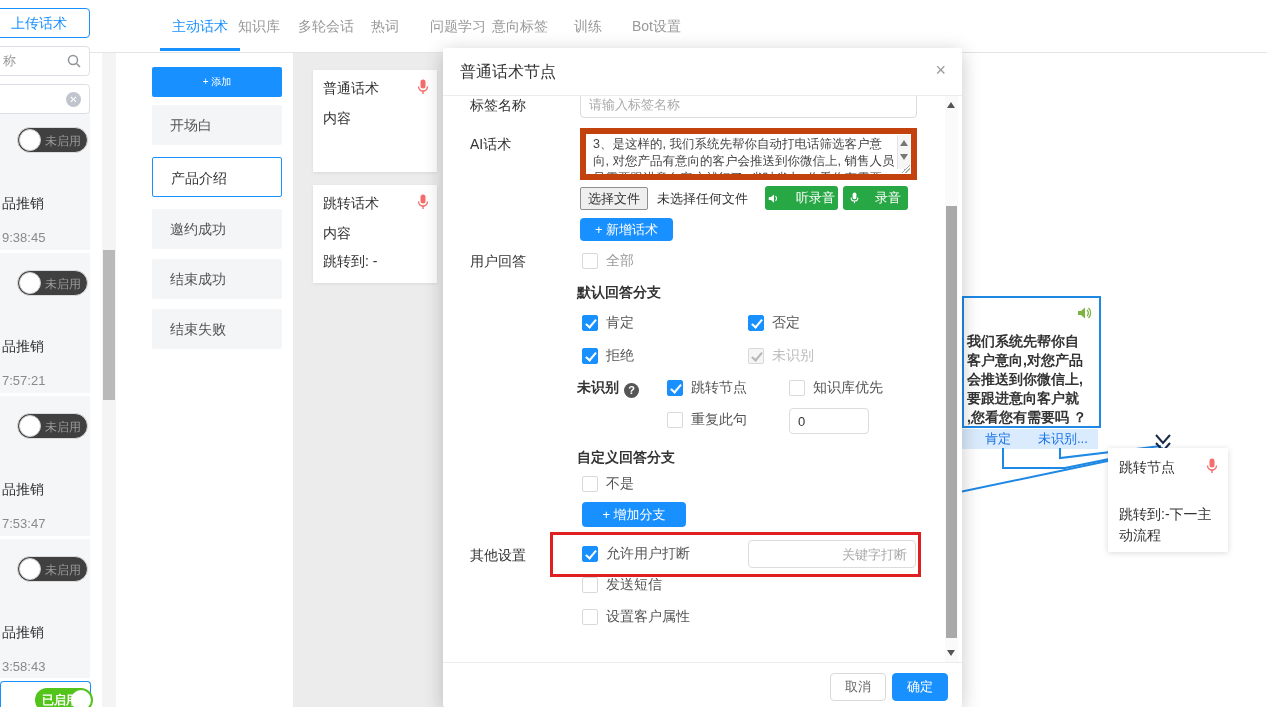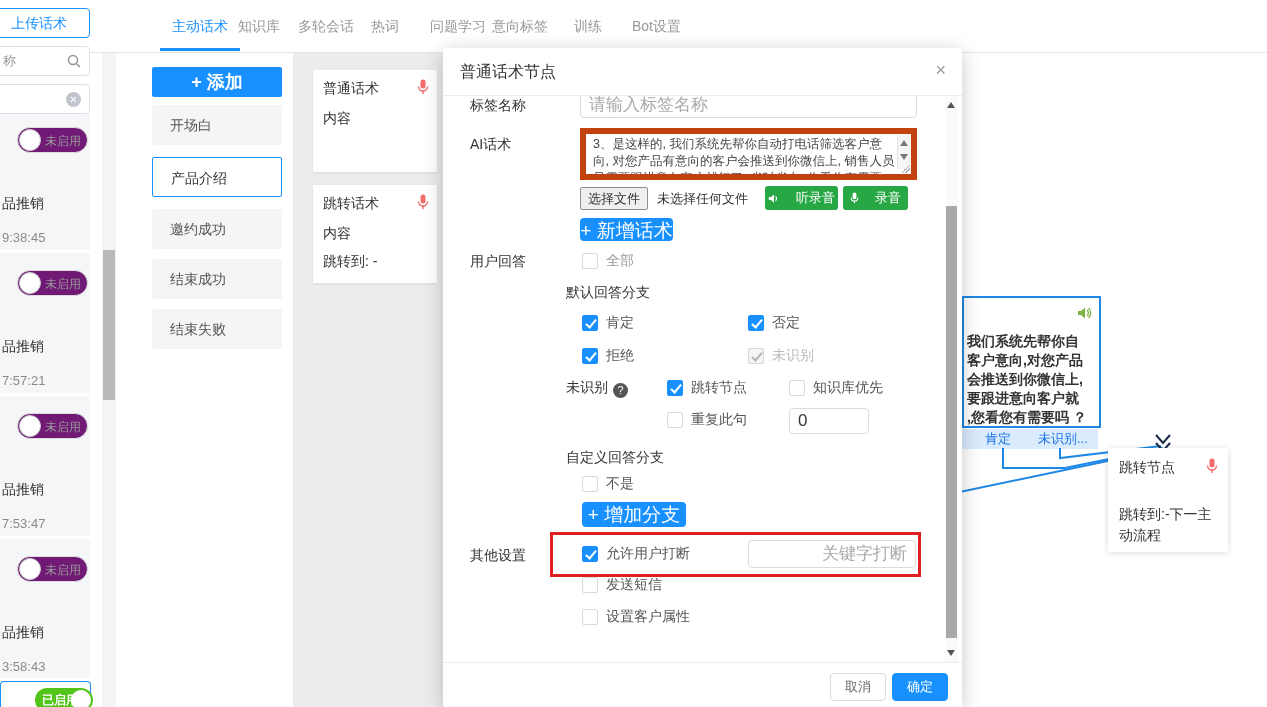--- a/index.html
+++ b/index.html
@@ -18,39 +18,39 @@
     border:1px solid #1890ff; border-radius:4px; color:#1890ff; font-size:14px; text-align:center; line-height:28px; z-index:4; }
   .side-input { position:absolute; left:-12px; width:102px; height:30px; background:#fff;
     border:1px solid #dcdfe6; border-radius:4px; font-size:13px; color:#999; line-height:28px; padding-left:14px; z-index:4; }
   .mag-icon { position:absolute; right:8px; top:7px; width:14px; height:14px; }
   .clear-icon { position:absolute; right:8px; top:7px; width:15px; height:15px; border-radius:50%;
     background:#c0c4cc; color:#fff; font-size:10px; line-height:15px; text-align:center; }
   .side-card { position:absolute; left:0; width:90px; background:#f5f6f8; }
   .side-card .name { position:absolute; left:2px; top:85px; font-size:14px; color:#333; white-space:nowrap; }
   .side-card .time { position:absolute; left:2px; top:120px; font-size:13px; color:#8a8a8a; white-space:nowrap; }
   .toggle-off { position:absolute; left:17px; top:17px; width:71px; height:26px; border:1px solid #dcdcdc;
-    border-radius:14px; background:#701a75; }
+    border-radius:14px; background:#404040; }
   .toggle-off .knob { position:absolute; left:1px; top:1px; width:22px; height:22px; border-radius:50%;
     background:#fff; border:1px solid #ccc; }
   .toggle-off .t-label { position:absolute; left:27px; top:5px; font-size:12px; color:#999; white-space:nowrap; }
   .enabled-card { position:absolute; left:0px; top:681px; width:91px; height:26px; background:#fff;
     border:1px solid #1890ff; border-radius:4px 4px 0 0; border-bottom:none; }
   .toggle-on { position:absolute; left:34px; top:6px; width:58px; height:24px; background:#52c41a;
     border-radius:13px; }
   .toggle-on .knob { position:absolute; right:2px; top:2px; width:20px; height:20px; border-radius:50%; background:#fff; }
   .toggle-on .t-label { position:absolute; left:7px; top:4px; font-size:12px; font-weight:bold; color:#fff; white-space:nowrap; }
   .side-scroll { position:absolute; left:102px; top:0; width:14px; height:707px; background:#f4f4f4; }
   .side-scroll .up { position:absolute; left:3px; top:5px; width:0; height:0;
     border-left:4px solid transparent; border-right:4px solid transparent; border-bottom:6px solid #9a9a9a; }
   .side-scroll .thumb { position:absolute; left:1px; top:250px; width:12px; height:150px; background:#b9b9b9; }
 
   
   .col2 { position:absolute; left:132px; top:53px; width:161px; height:654px; background:#fff; }
   .add-btn { position:absolute; left:20px; top:14px; width:130px; height:30px; background:#1890ff; border:none;
-    color:#fff; font-size:18px; border-radius:2px; line-height:30px; text-align:center; cursor:pointer;font-weight:bold; }
+    color:#fff; font-size:10px; border-radius:2px; line-height:30px; text-align:center; cursor:pointer; }
   .flow-item { position:absolute; left:20px; width:130px; height:40px; background:#f4f5f7; color:#555;
     font-size:14px; line-height:40px; padding-left:18px; border-radius:2px; cursor:pointer; }
   .flow-item.selected { background:#fff; border:1px solid #1890ff; color:#333; }
 
   
   .col3 { position:absolute; left:293px; top:53px; width:152px; height:654px; background:#ececec; }
   .ncard { position:absolute; left:20px; width:124px; background:#fff; box-shadow:0 1px 3px rgba(0,0,0,.08); }
   .ncard .t { position:absolute; left:10px; top:10px; font-size:14px; color:#333; white-space:nowrap; }
   .ncard .l2 { position:absolute; left:10px; top:40px; font-size:14px; color:#333; white-space:nowrap; }
   .ncard .l3 { position:absolute; left:10px; top:68px; font-size:14px; color:#333; white-space:nowrap; }
@@ -73,38 +73,38 @@
 
   
   .modal { position:absolute; left:443px; top:48px; width:519px; height:659px; background:#fff;
     box-shadow:0 4px 20px rgba(0,0,0,.22); z-index:10; border-radius:2px; }
   .m-header { position:relative; height:48px; border-bottom:1px solid #ececec; }
   .m-title { position:absolute; left:17px; top:14px; font-size:16px; color:#333; }
   .m-close { position:absolute; right:16px; top:12px; font-size:18px; color:#999; cursor:pointer; }
   .m-body { position:relative; height:566px; overflow:hidden; }
   .f-label { position:absolute; left:27px; font-size:14px; color:#333; white-space:nowrap; }
   .txt-input { position:absolute; border:1px solid #dcdcdc; border-radius:4px; background:#fff;
-    font-size:17px; color:#333; padding:0 8px; font-family:inherit; }
+    font-size:13px; color:#333; padding:0 8px; font-family:inherit; }
   .txt-input::placeholder { color:#aaa; }
   .ai-box { position:absolute; left:137px; top:32px; width:337px; height:52px; border:6px solid #c2410c;
     background:#fff; font-size:12.5px; color:#444; line-height:17px; padding:2px 16px 2px 7px; overflow:hidden; }
   .ai-spin { position:absolute; right:1px; top:1px; width:13px; height:34px; background:#f6f6f6; border-left:1px solid #e3e3e3; }
   .ai-spin .a { width:0; height:0; margin:5px auto 0; border-left:4px solid transparent; border-right:4px solid transparent; }
   .ai-spin .a.up { border-bottom:6px solid #777; }
   .ai-spin .a.dn { border-top:6px solid #777; margin-top:8px; }
   .resize-h { position:absolute; right:1px; bottom:1px; width:9px; height:9px;
     background:linear-gradient(135deg,transparent 50%,#aaa 50%,#aaa 60%,transparent 60%,transparent 70%,#aaa 70%,#aaa 80%,transparent 80%); }
   .file-btn { position:absolute; left:137px; top:91px; width:68px; height:23px; background:#efefef;
     border:1px solid #8f8f8f; border-radius:2px; font-size:13px; color:#333; line-height:21px; text-align:center; cursor:pointer; }
   .file-none { position:absolute; left:214px; top:94px; font-size:13px; color:#333; white-space:nowrap; }
   .green-btn { position:absolute; top:90px; height:24px; background:#28a745; border:none; border-radius:3px;
     color:#fff; font-size:13px; cursor:pointer; display:flex; align-items:center; justify-content:center; gap:16px; }
   .blue-btn { position:absolute; background:#1890ff; border:none; border-radius:4px; color:#fff;
-    font-size:19px; cursor:pointer; text-align:center; }
-  .sec-head { position:absolute; left:123px; font-size:14px; color:#333; white-space:nowrap; }
+    font-size:13px; cursor:pointer; text-align:center; }
+  .sec-head { position:absolute; left:134px; font-size:14px; color:#333; white-space:nowrap;font-weight:bold; }
   .cb-row { position:absolute; display:flex; align-items:center; gap:8px; cursor:pointer; }
   .cb { width:16px; height:16px; border:1px solid #d9d9d9; border-radius:2px; background:#fff; position:relative; flex:none; }
   .cb.checked { background:#1890ff; border-color:#1890ff; }
   .cb.checked::after { content:""; position:absolute; left:5px; top:1px; width:4px; height:9px;
     border:solid #fff; border-width:0 2px 2px 0; transform:rotate(40deg); }
   .cb.disabled { background:#f5f5f5; border-color:#d9d9d9; }
   .cb.disabled::after { border-color:#b5b5b5; }
   .cb-row .lbl { font-size:14px; color:#555; white-space:nowrap; }
   .cb-row .lbl.dis { color:#bcbcbc; }
   .help { display:inline-block; width:15px; height:15px; border-radius:50%; background:#555; color:#fff;

